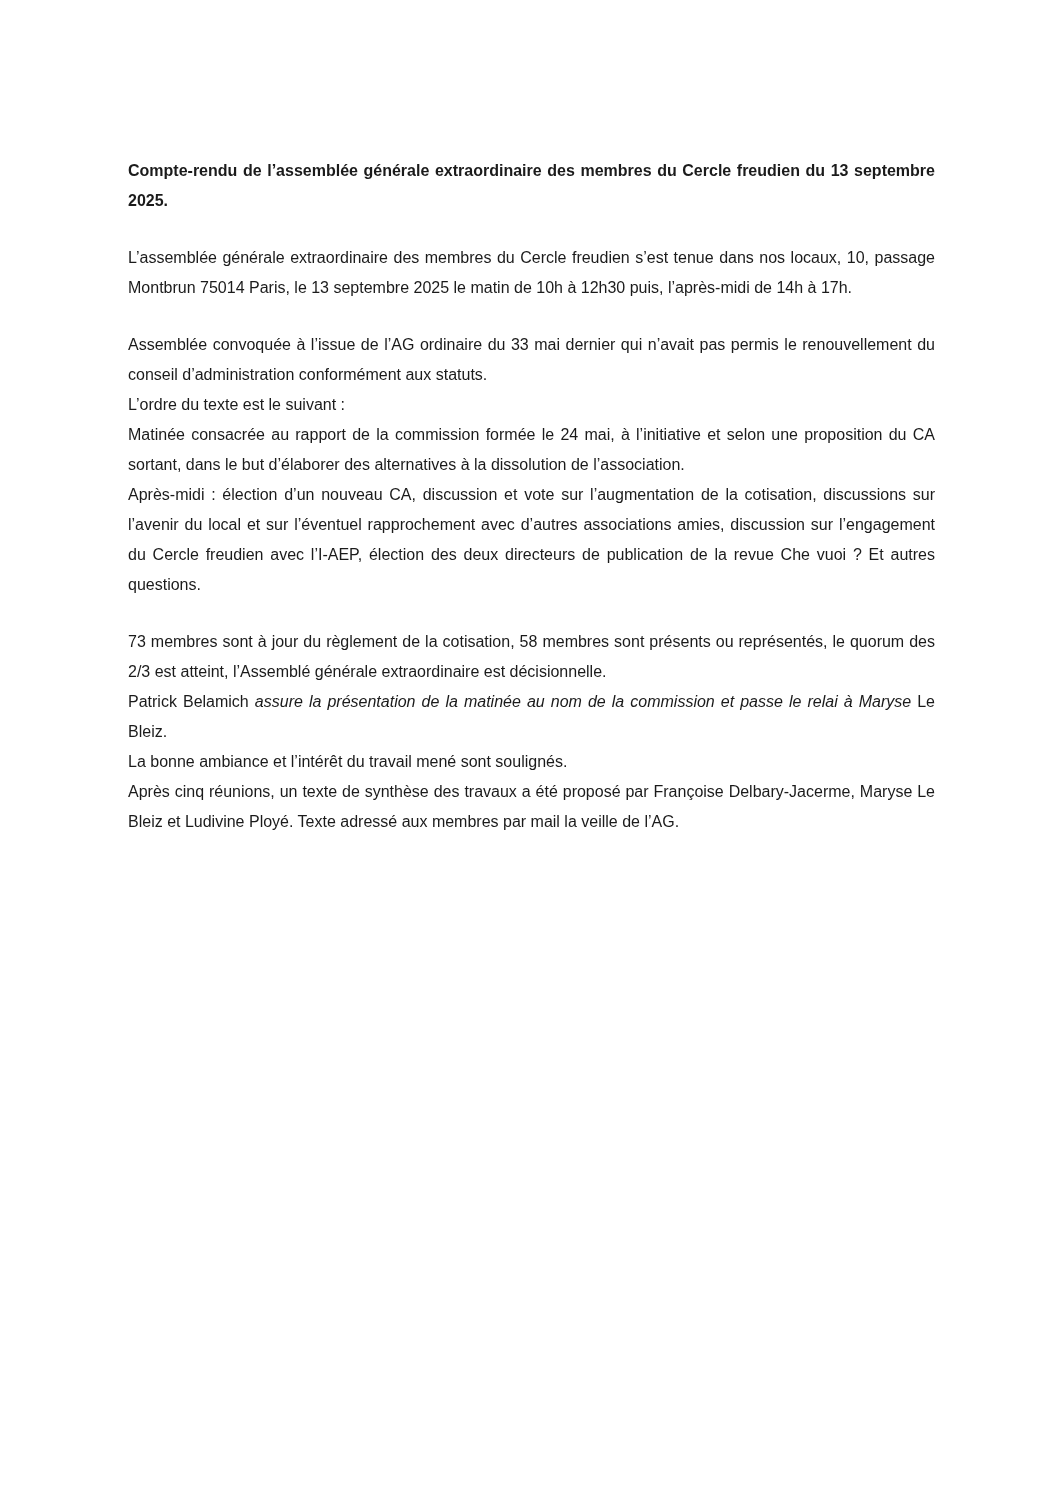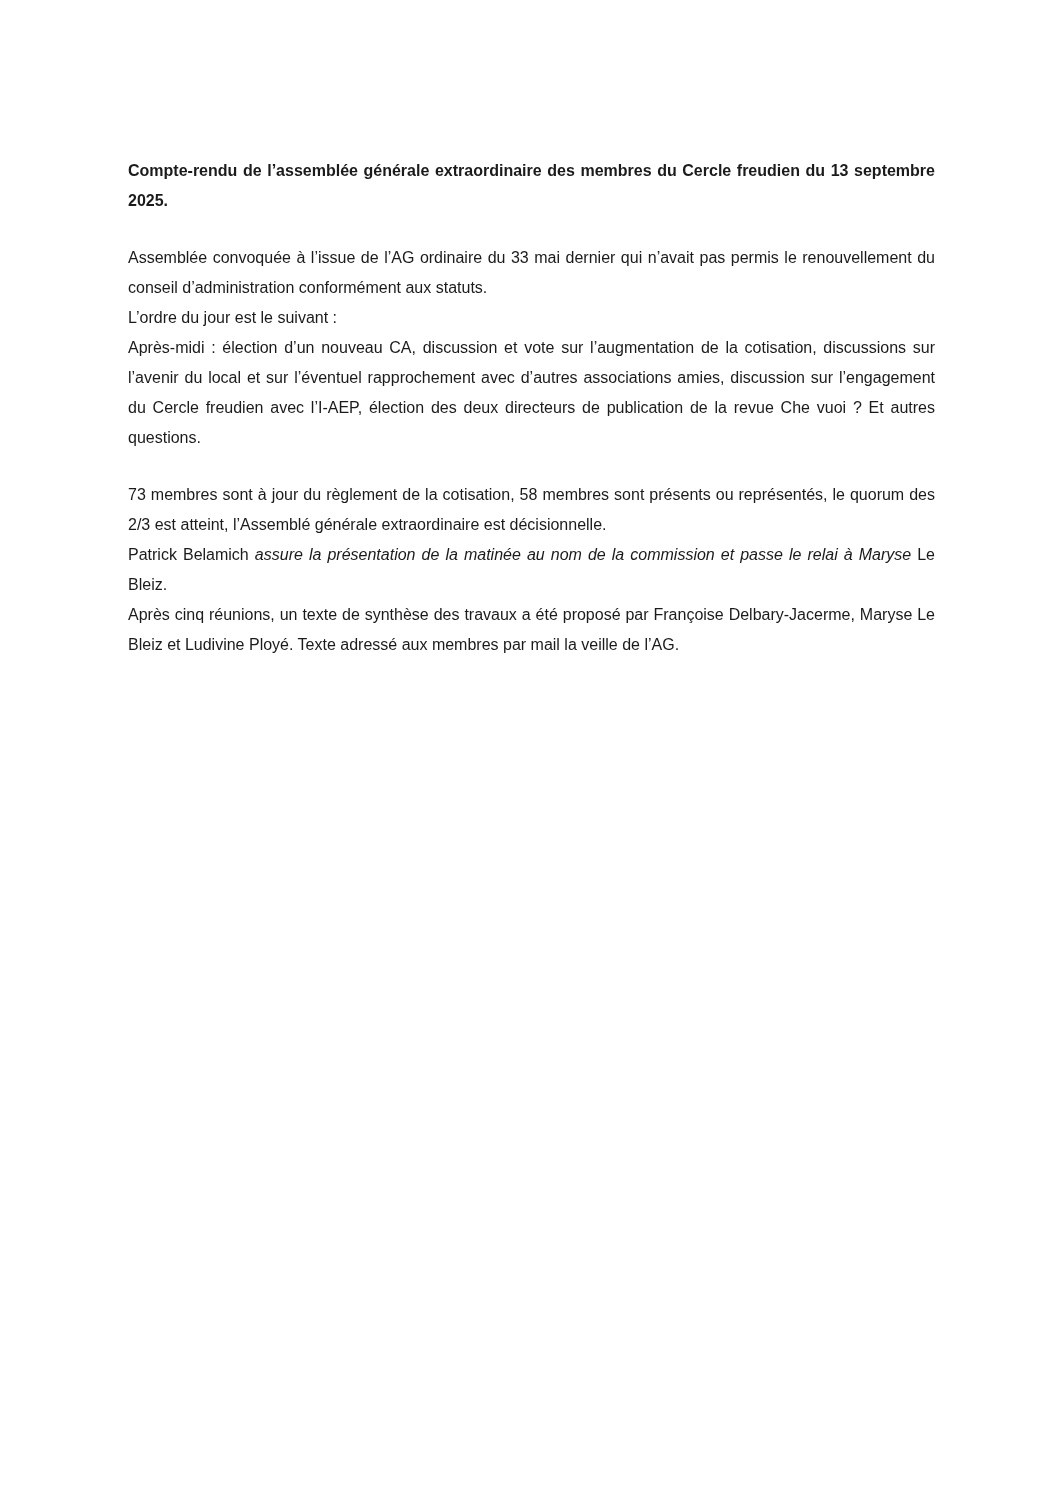--- a/index.html
+++ b/index.html
@@ -38,20 +38,23 @@
   .run.italic { font-style: italic; }
   .run.underline { text-decoration: underline; }
   .run.normal { font-weight: inherit; font-style: normal; }
 </style>
 </head>
 <body>
 
 <div class="sheet">
   <div class="doc-body">
       <p class="block title"><span class="run bold">Compte-rendu de l’assemblée générale extraordinaire des membres du Cercle freudien du 13 septembre 2025.</span></p>
+      <p class="block paragraph gap"><span class="run normal">L’assemblée générale extraordinaire des membres du Cercle freudien s’est tenue dans nos locaux, 10, passage Montbrun 75014 Paris, le 13 septembre 2025 le matin de 10h à 12h30 puis, l’après-midi de 14h à 17h.</span></p>
       <p class="block paragraph gap"><span class="run normal">Assemblée convoquée à l’issue de l’AG ordinaire du 33 mai dernier qui n’avait pas permis le renouvellement du conseil d’administration conformément aux statuts.</span></p>
-      <p class="block paragraph"><span class="run normal">L’ordre du jour est le suivant :</span></p>
+      <p class="block paragraph"><span class="run normal">L’ordre du texte est le suivant :</span></p>
+      <p class="block paragraph"><span class="run normal">Matinée consacrée au rapport de la commission formée le 24 mai, à l’initiative et selon une proposition du CA sortant, dans le but d’élaborer des alternatives à la dissolution de l’association.</span></p>
       <p class="block paragraph"><span class="run normal">Après-midi : élection d’un nouveau CA, discussion et vote sur l’augmentation de la cotisation, discussions sur l’avenir du local et sur l’éventuel rapprochement avec d’autres associations amies, discussion sur l’engagement du Cercle freudien avec l’I-AEP, élection des deux directeurs de publication de la revue Che vuoi ? Et autres questions.</span></p>
       <p class="block paragraph gap"><span class="run normal">73 membres sont à jour du règlement de la cotisation, 58 membres sont présents ou représentés, le quorum des 2/3 est atteint, l’Assemblé générale extraordinaire est décisionnelle.</span></p>
       <p class="block paragraph"><span class="run normal">Patrick Belamich </span><span class="run italic">assure la présentation de la matinée au nom de la commission et passe le relai à Maryse</span><span class="run normal"> Le Bleiz.</span></p>
+      <p class="block paragraph"><span class="run normal">La bonne ambiance et l’intérêt du travail mené sont soulignés.</span></p>
       <p class="block paragraph"><span class="run normal">Après cinq réunions, un texte de synthèse des travaux a été proposé par Françoise Delbary-Jacerme, Maryse Le Bleiz et Ludivine Ployé. Texte adressé aux membres par mail la veille de l’AG.</span></p>
     </div>
 </div>
 
 </body></html>

